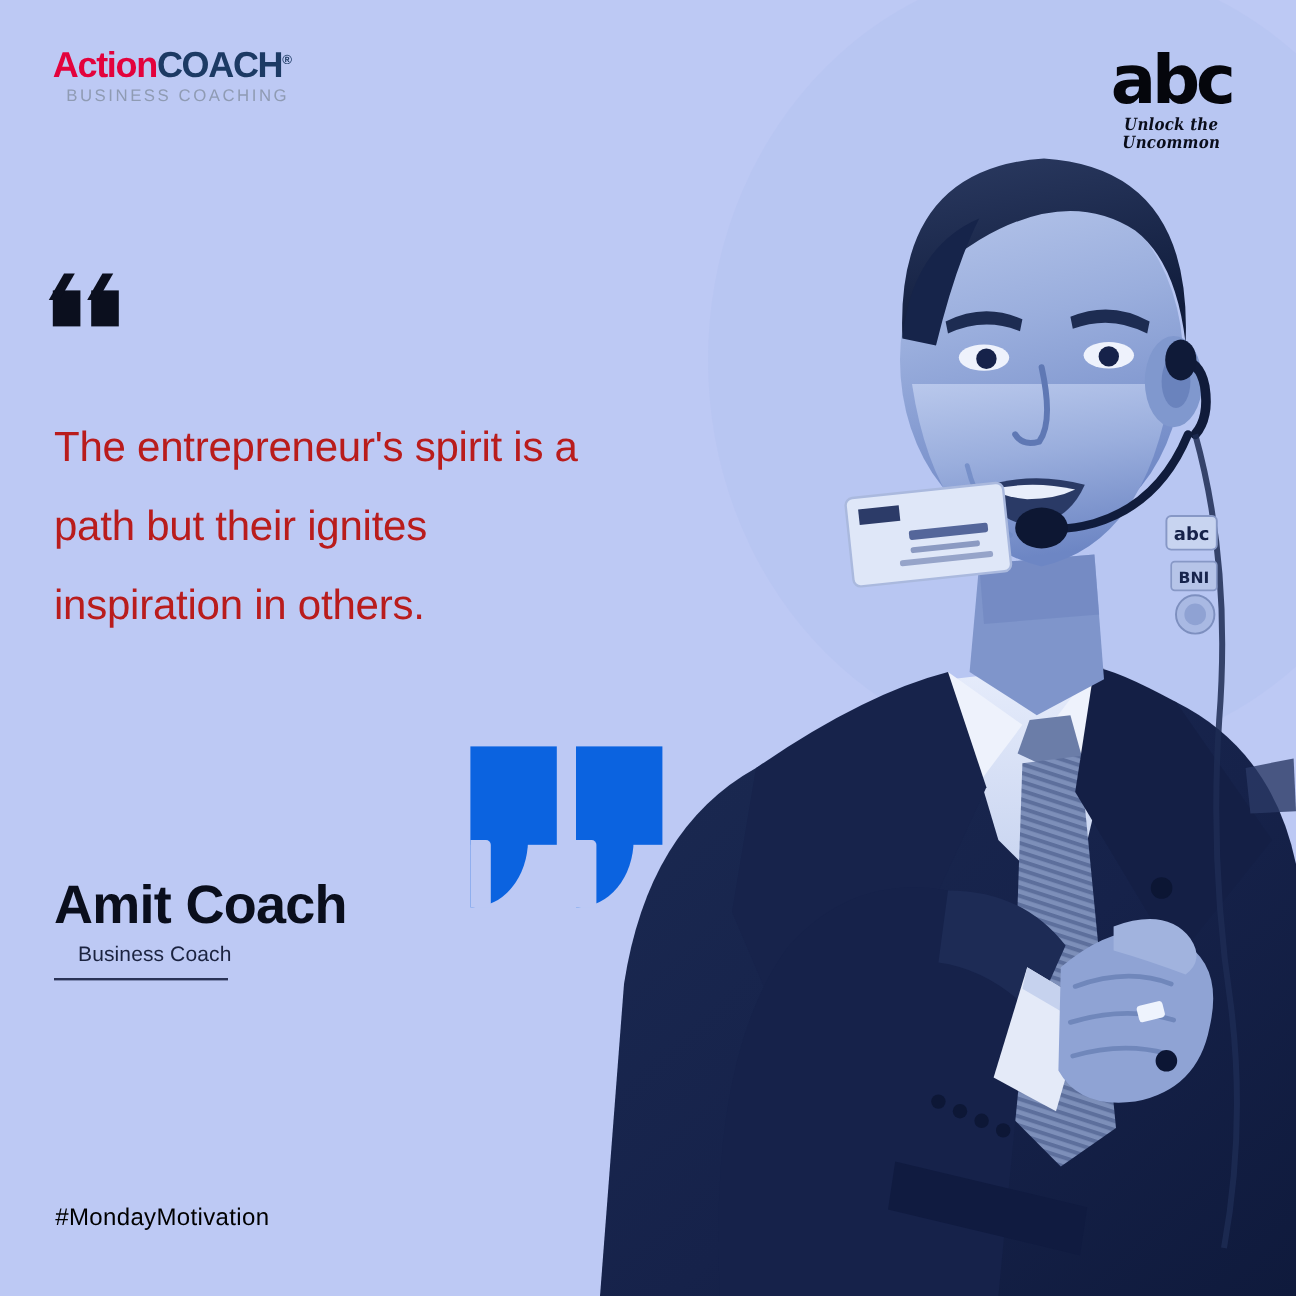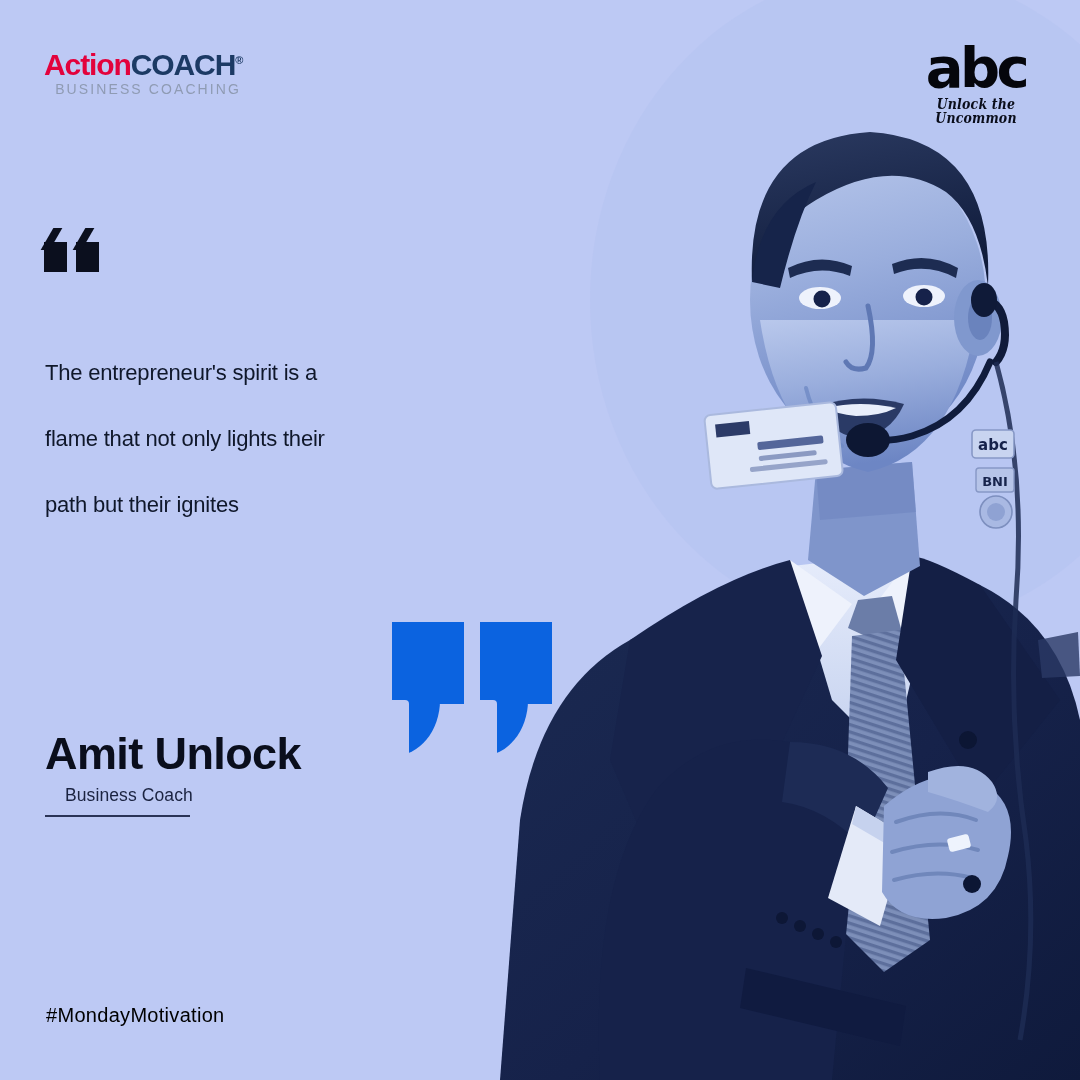--- a/index.html
+++ b/index.html
@@ -33,21 +33,21 @@
     position: absolute;
     inset: 0;
     width: 620px;
     height: 1080px;
   }
 
   
   .logo-actioncoach {
     position: absolute;
     left: 44px;
-    top: 50px;
+    top: 40px;
     width: 200px;
     height: 44px;
     line-height: 1;
   }
   .ac-word {
     font-family: "Liberation Sans", sans-serif;
     font-weight: 700;
     font-size: 30px;
     letter-spacing: -1.1px;
     white-space: nowrap;
@@ -132,24 +132,24 @@
     background: #0b0f1e;
     transform: skewX(-30deg);
   }
 
   
   .quote {
     position: absolute;
     left: 45px;
     top: 340px;
     width: 480px;
-    color: #0f172a;
+    color: #b91c1c;
     font-family: "Liberation Sans", sans-serif;
     font-weight: 500;
-    font-size: 22px;
+    font-size: 35px;
     line-height: 66px;
     letter-spacing: -0.2px;
   }
   .quote .qline { display: block; white-space: nowrap; }
 
   
   .blue-quote {
     position: absolute;
     left: 392px;
     top: 622px;
@@ -381,38 +381,38 @@
     <span class="abc-tag">Unlock the Uncommon</span>
   </div>
 
   <div class="open-quote">
     <span class="oq-mark"></span>
     <span class="oq-mark"></span>
   </div>
 
   <div class="quote">
     <span class="qline">The entrepreneur's spirit is a</span>
-    <span class="qline">flame that not only lights their</span>
     <span class="qline">path but their ignites</span>
+    <span class="qline">inspiration in others.</span>
   </div>
 
   <div class="blue-quote">
     <span class="bq-mark">
       <span class="bq-stem"></span>
       <span class="bq-tail"></span>
       <span class="bq-notch"></span>
     </span>
     <span class="bq-mark">
       <span class="bq-stem"></span>
       <span class="bq-tail"></span>
       <span class="bq-notch"></span>
     </span>
   </div>
 
   <div class="attribution">
-    <div class="person-name">Amit Unlock</div>
+    <div class="person-name">Amit Coach</div>
     <div class="person-role">Business Coach</div>
     <div class="rule"></div>
   </div>
 
   <div class="hashtag">#MondayMotivation</div>
 
 </div>
 
 </body></html>

